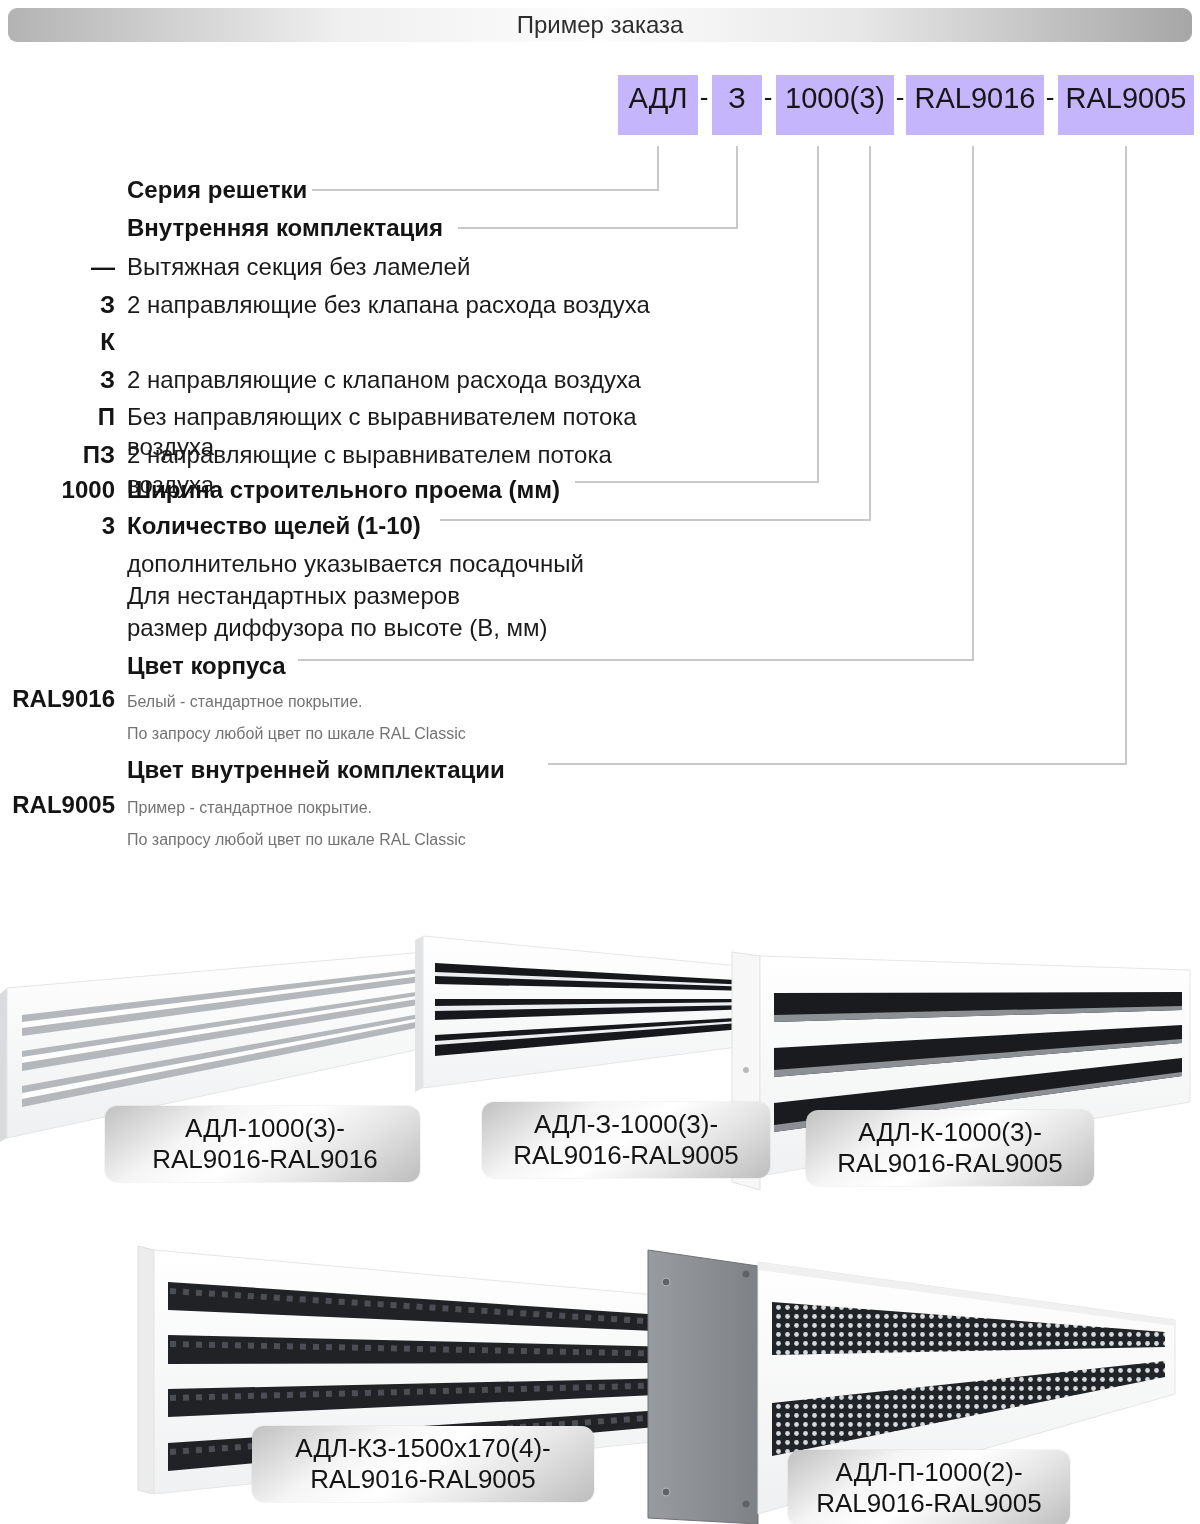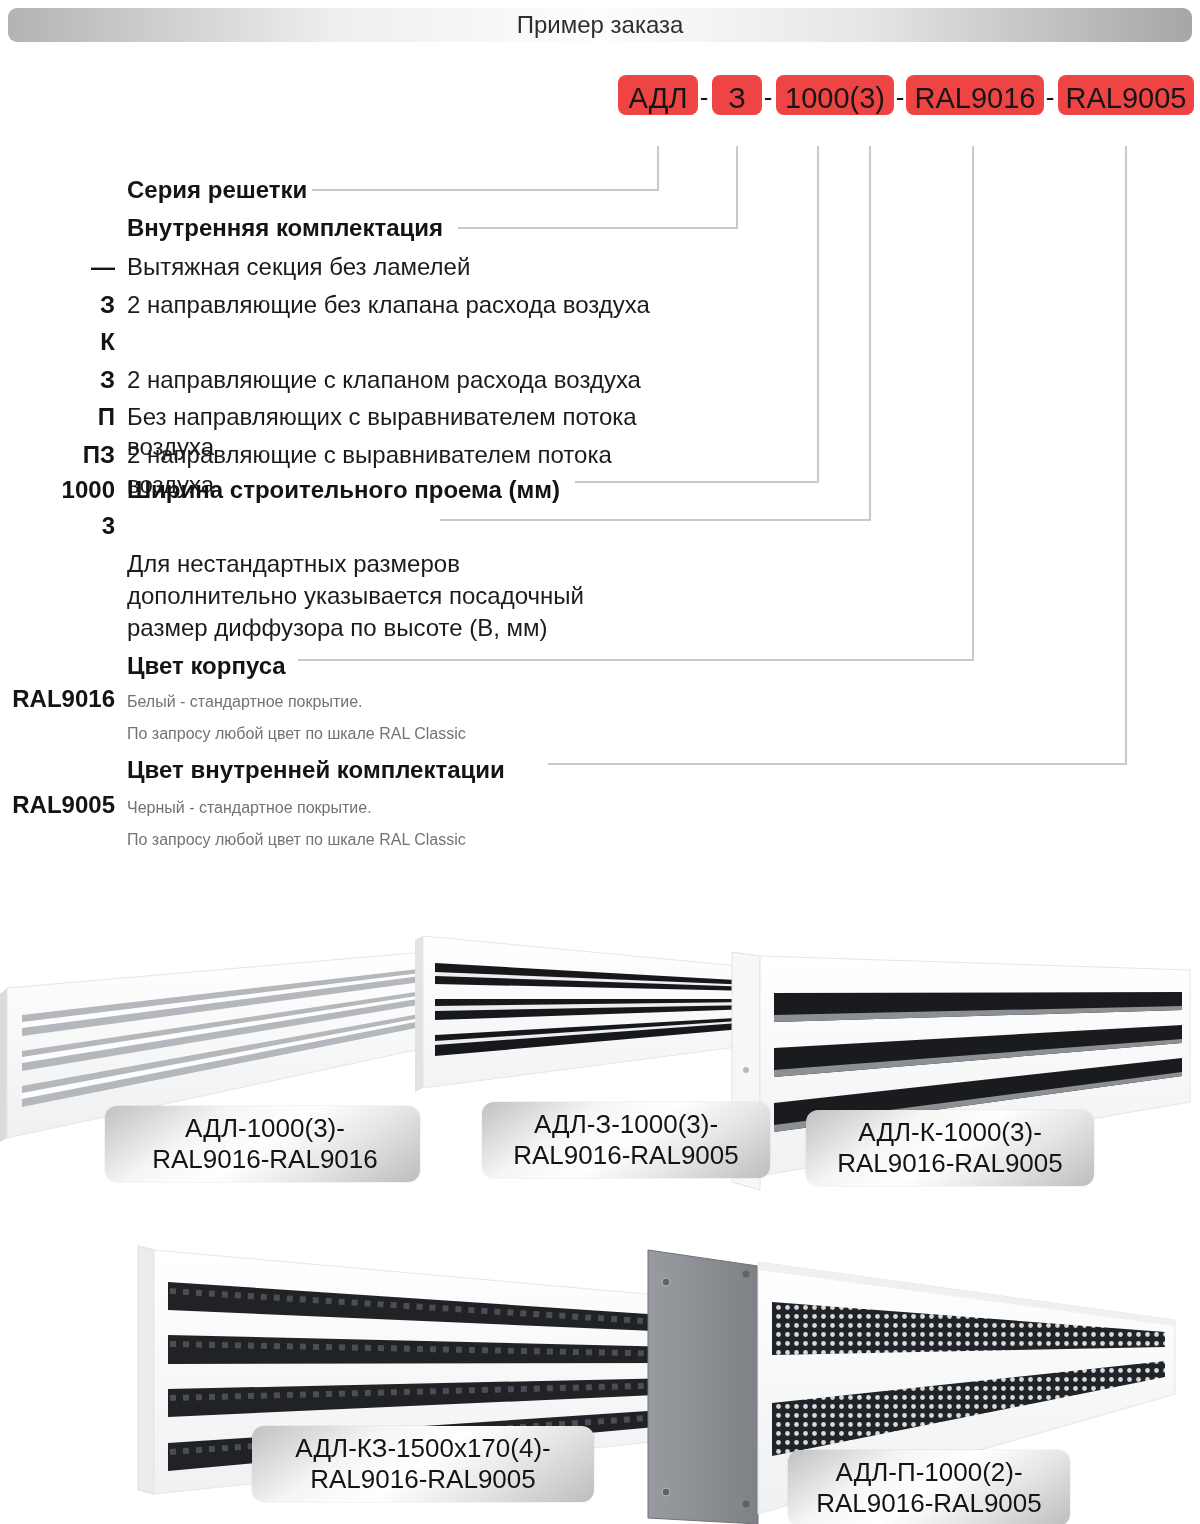--- a/index.html
+++ b/index.html
@@ -3,22 +3,22 @@
 <meta charset="utf-8">
 <style>
   html,body{margin:0;padding:0;background:#fff;}
   .page{position:relative;width:1200px;height:1524px;background:#ffffff;overflow:hidden;
         font-family:"Liberation Sans",sans-serif;color:#1b1b1b;}
   
   .header-bar{position:absolute;left:8px;top:8px;width:1184px;height:34px;border-radius:9px;
     background:linear-gradient(90deg,#b3b3b3 0%,#efefef 28%,#fdfdfd 50%,#e7e7e7 72%,#a6a6a6 100%);
     display:flex;align-items:center;justify-content:center;font-size:24px;color:#2e2e2e;}
   
-  .code-box{position:absolute;top:75px;height:40px;line-height:46px;background:#ef4444;
-    border-radius:8px;text-align:center;font-size:29px;color:#161616;box-sizing:border-box;}
+  .code-box{position:absolute;top:75px;height:60px;line-height:46px;background:#c4b5fd;
+    border-radius:0;text-align:center;font-size:29px;color:#161616;box-sizing:border-box;}
   .code-dash{position:absolute;top:75px;height:46px;line-height:44px;width:12px;text-align:center;
     font-size:26px;color:#161616;}
   
   .connectors{position:absolute;left:0;top:0;z-index:0;}
   
   .lrow{position:absolute;left:0;width:680px;display:flex;align-items:baseline;line-height:30px;z-index:1;}
   .lmark{flex:0 0 127px;box-sizing:border-box;padding-right:12px;text-align:right;
     font-weight:700;font-size:24px;color:#141414;}
   .ltext{font-size:24px;color:#1b1b1b;}
   .lrow.hdr .ltext{font-weight:700;color:#141414;}
@@ -92,45 +92,46 @@
   <div class="lrow" style="top:440px">
     <span class="lmark">ПЗ</span>
     <span class="ltext">2 направляющие с выравнивателем потока воздуха</span>
   </div>
   <div class="lrow bold" style="top:475px">
     <span class="lmark">1000</span>
     <span class="ltext">Ширина строительного проема (мм)</span>
   </div>
   <div class="lrow bold" style="top:511px">
     <span class="lmark">3</span>
+    <span class="ltext">Количество щелей (1-10)</span>
   </div>
   <div class="note-block" style="top:548px">
+    <div>дополнительно указывается посадочный</div>
     <div>Для нестандартных размеров</div>
-    <div>дополнительно указывается посадочный</div>
     <div>размер диффузора по высоте (В, мм)</div>
   </div>
   <div class="lrow hdr" style="top:651px">
     <span class="lmark"></span>
     <span class="ltext">Цвет корпуса</span>
   </div>
   <div class="lrow" style="top:684px">
     <span class="lmark">RAL9016</span>
     <span class="mlines">
       <div>Белый - стандартное покрытие.</div>
       <div>По запросу любой цвет по шкале RAL Classic</div>
     </span>
   </div>
   <div class="lrow hdr" style="top:755px">
     <span class="lmark"></span>
     <span class="ltext">Цвет внутренней комплектации</span>
   </div>
   <div class="lrow" style="top:790px">
     <span class="lmark">RAL9005</span>
     <span class="mlines">
-      <div>Черный - стандартное покрытие.</div>
+      <div>Пример - стандартное покрытие.</div>
       <div>По запросу любой цвет по шкале RAL Classic</div>
     </span>
   </div>
 
   <div class="figure" style="left:0;top:930px;z-index:1;">
     <svg width="450" height="212" viewBox="0 0 450 212">
       <defs>
         <linearGradient id="g1" x1="0" y1="0" x2="0" y2="1">
           <stop offset="0" stop-color="#ffffff"></stop>
             <stop offset="1" stop-color="#eff0f1"></stop>

